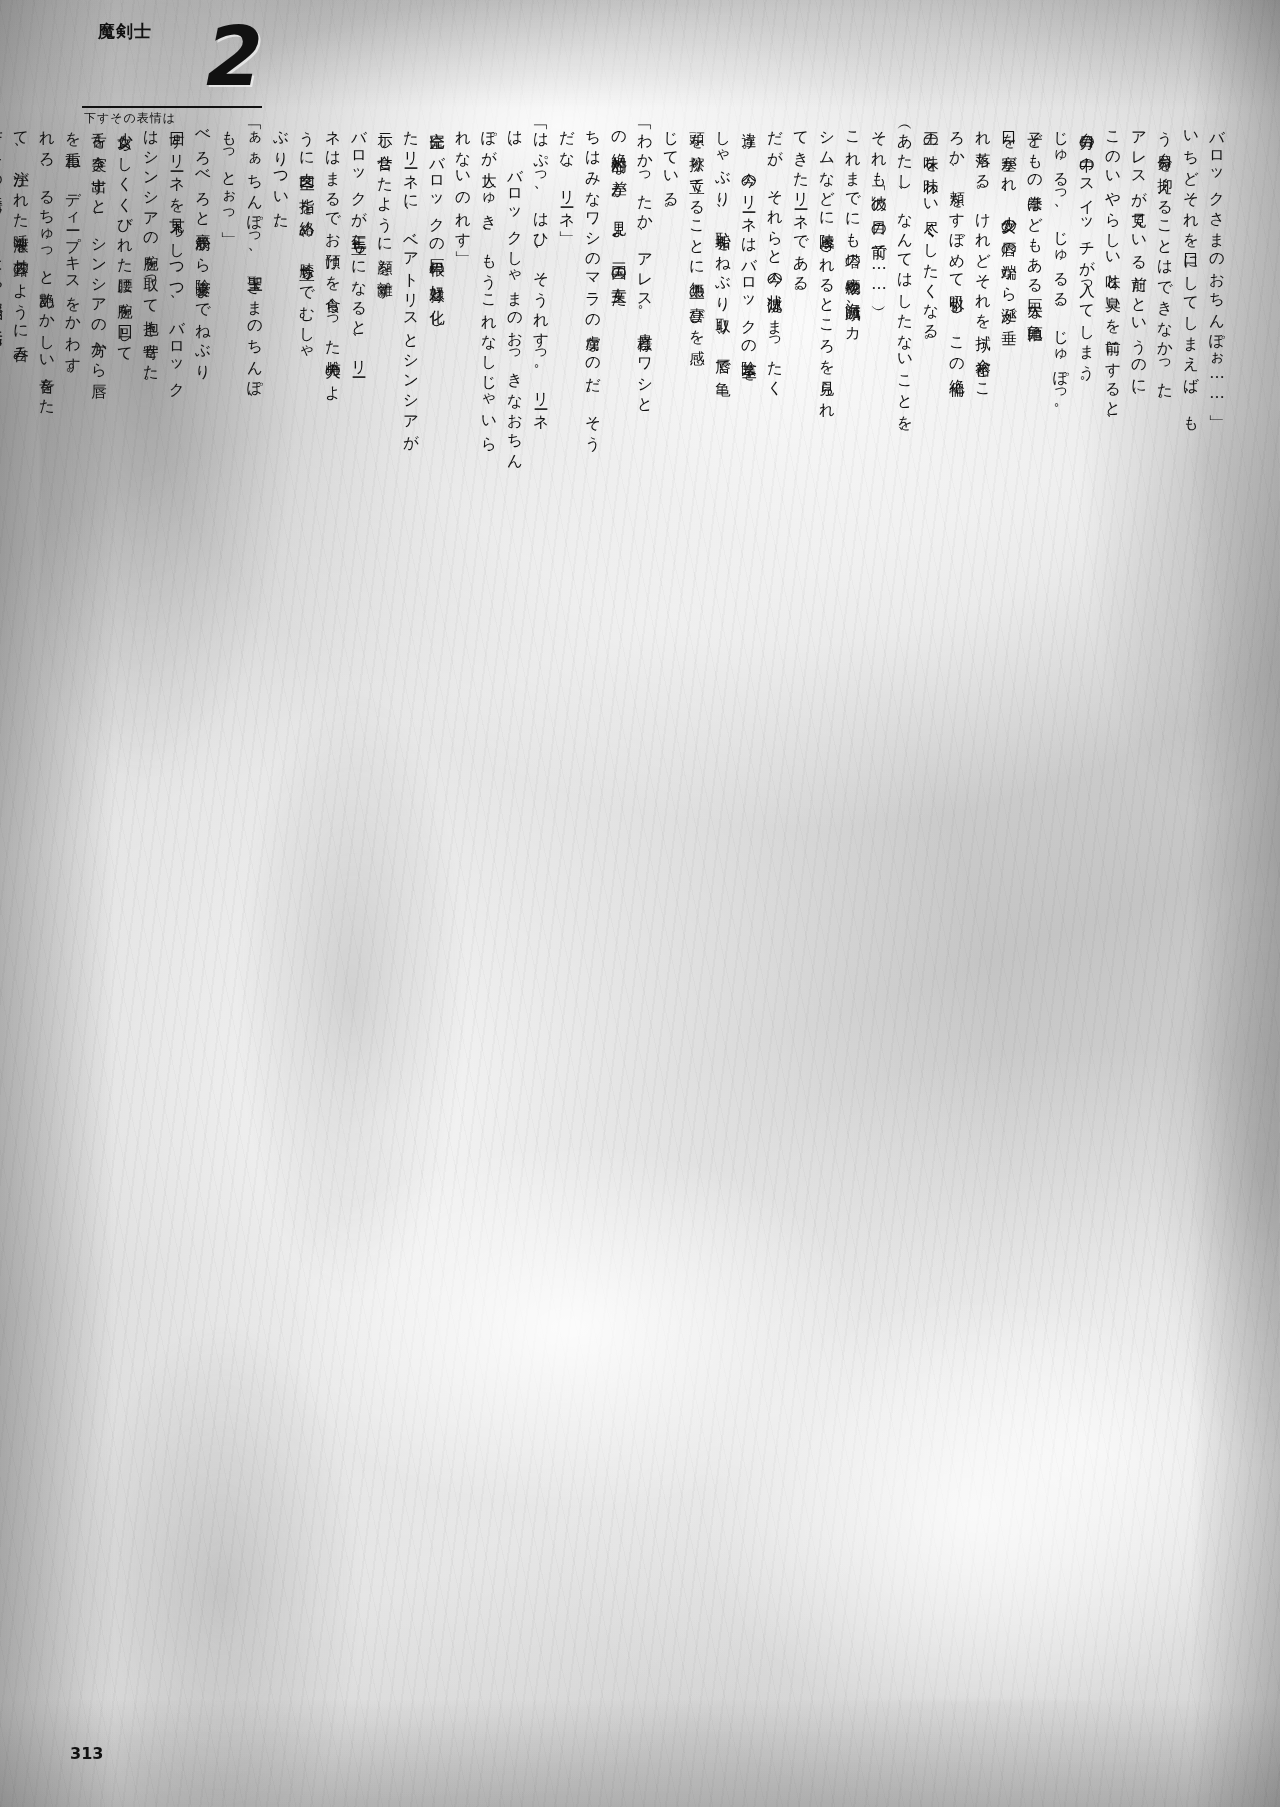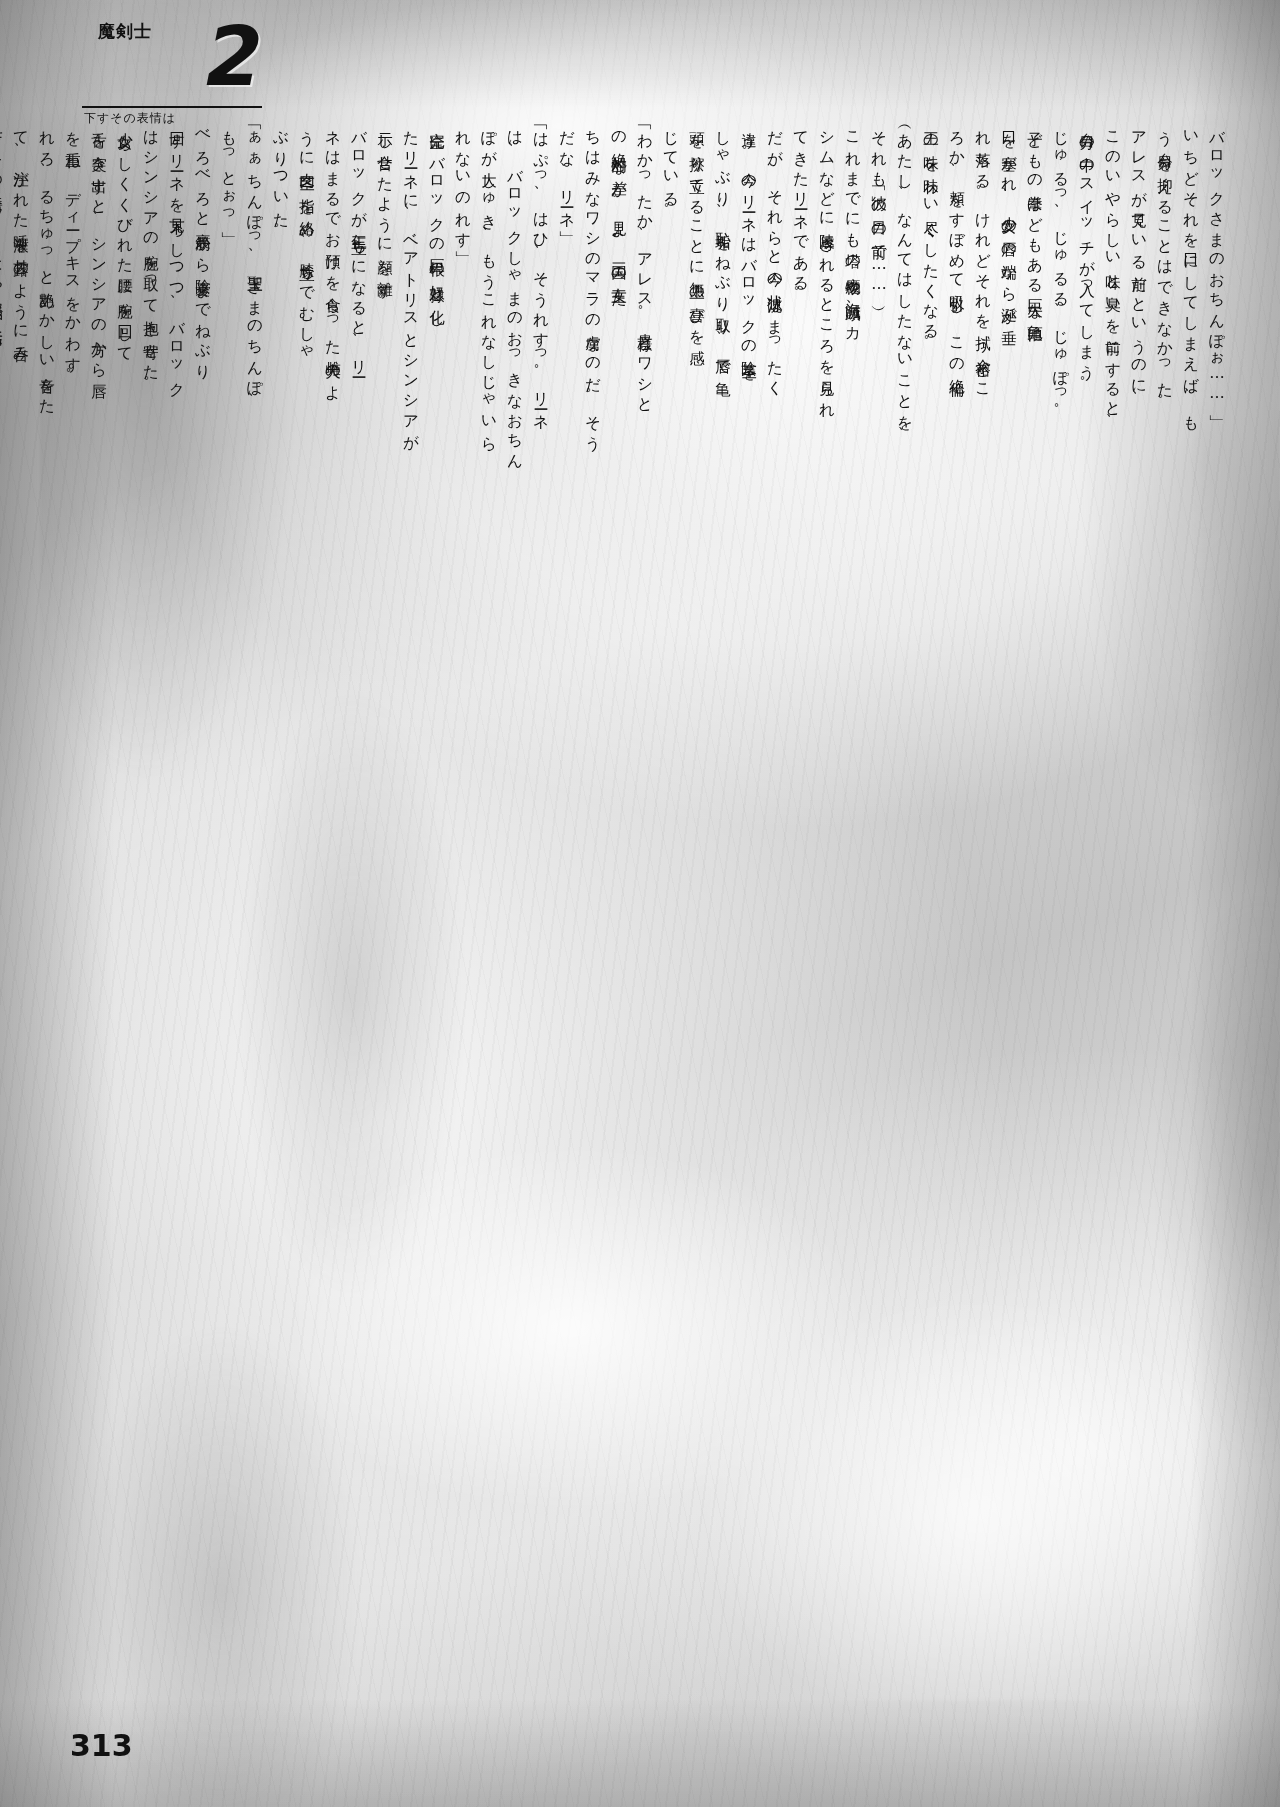--- a/index.html
+++ b/index.html
@@ -157,21 +157,21 @@
   }
   .block-gap {
     width: 14px;
   }
 
   
   #page-number {
     position: absolute;
     left: 70px;
     bottom: 44px;
-    font-size: 30px;
+    font-size: 16px;
     font-weight: bold;
     font-family: "DejaVu Sans", sans-serif;
     color: #111;
   }
 </style>
 </head>
 <body>
 
 <div id="page">
 

